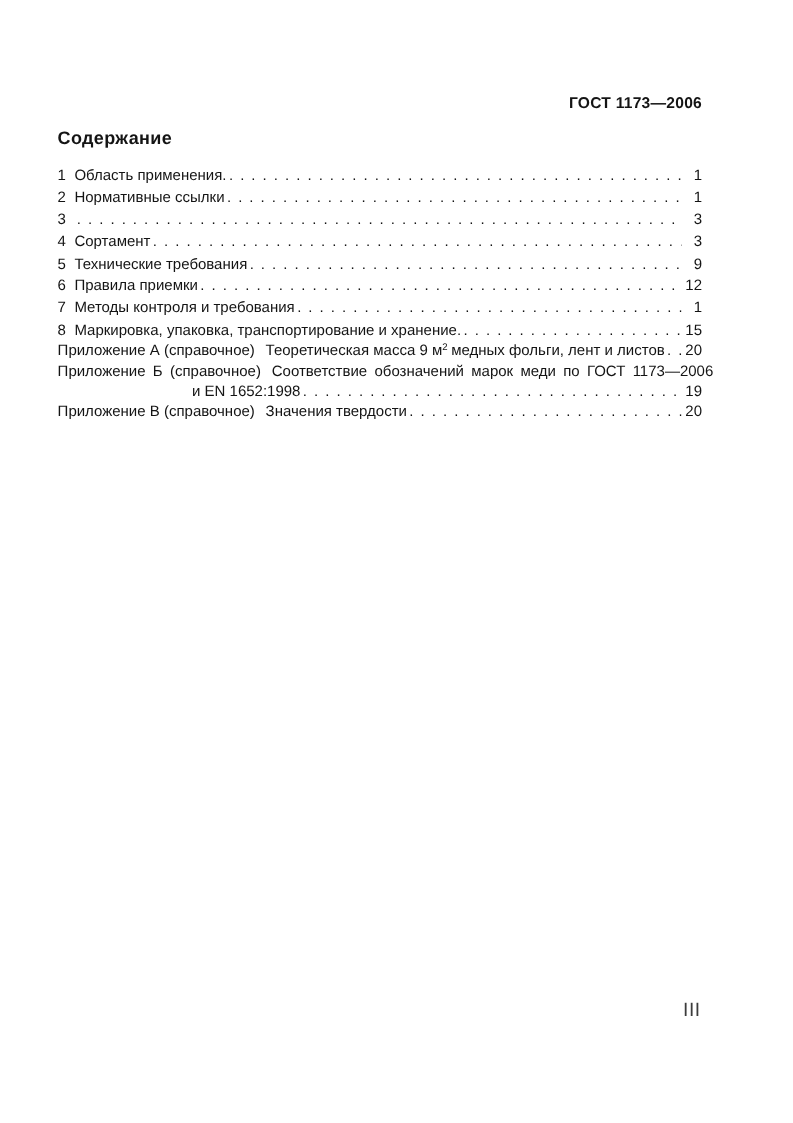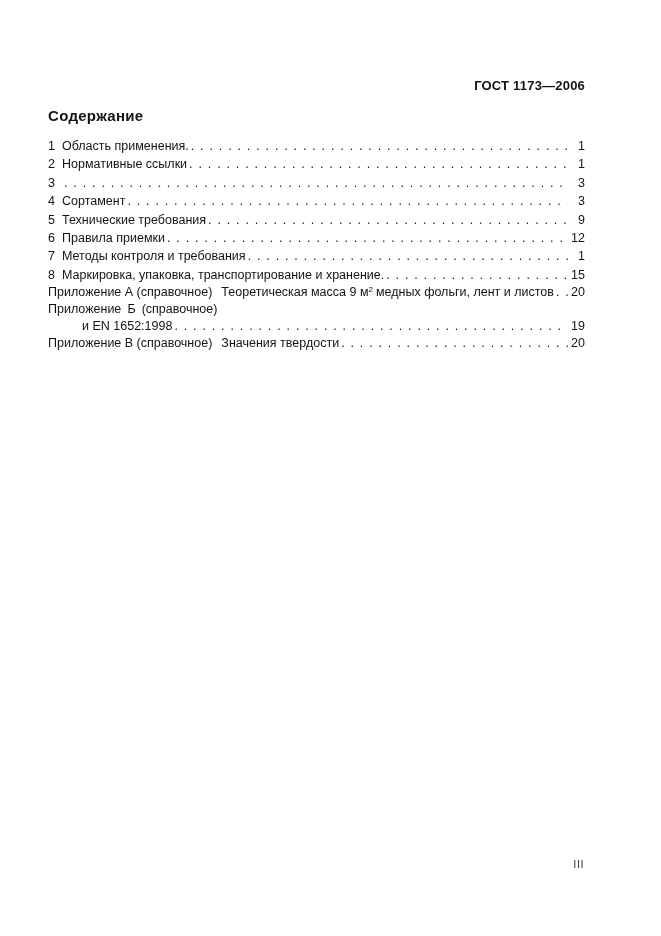--- a/index.html
+++ b/index.html
@@ -69,32 +69,32 @@
   .app-title {
     margin-left: 9px;
   }
   .app-title-end {
     margin-left: 3px;
   }
   .justified {
     word-spacing: 2.6px;
   }
   .cont-indent {
-    margin-left: 34px;
+    margin-left: 112px;
   }
   sup.sq {
     font-size: 8px;
     line-height: 0;
     vertical-align: 4.5px;
   }
   .folio {
     position: absolute;
     right: 77px;
-    bottom: 66px;
-    font-size: 11px;
+    bottom: 84px;
+    font-size: 16px;
     color: #3c3c3c;
     letter-spacing: 0.5px;
   }
 </style>
 </head>
 <body>
 
 <div class="page">
 
   <div class="doc-header">ГОСТ 1173—2006</div>
@@ -160,20 +160,21 @@
 
     <div class="toc-row appendix">
       <span class="entry-title">Приложение А (справочное)</span>
       <span class="entry-title app-title"><span>Теоретическая масса 9 м</span><sup class="sq">2</sup><span class="app-title-end">медных фольги, лент и листов</span></span>
       <span class="dots"></span>
       <span class="pg">20</span>
     </div>
 
     <div class="toc-row appendix">
       <span class="entry-title justified">Приложение Б (справочное)</span>
+      <span class="entry-title app-title justified">Соответствие обозначений марок меди по ГОСТ 1173—2006</span>
     </div>
 
     <div class="toc-row appendix">
       <span class="entry-title cont-indent">и EN 1652:1998</span>
       <span class="dots"></span>
       <span class="pg">19</span>
     </div>
 
     <div class="toc-row appendix">
       <span class="entry-title">Приложение В (справочное)</span>

